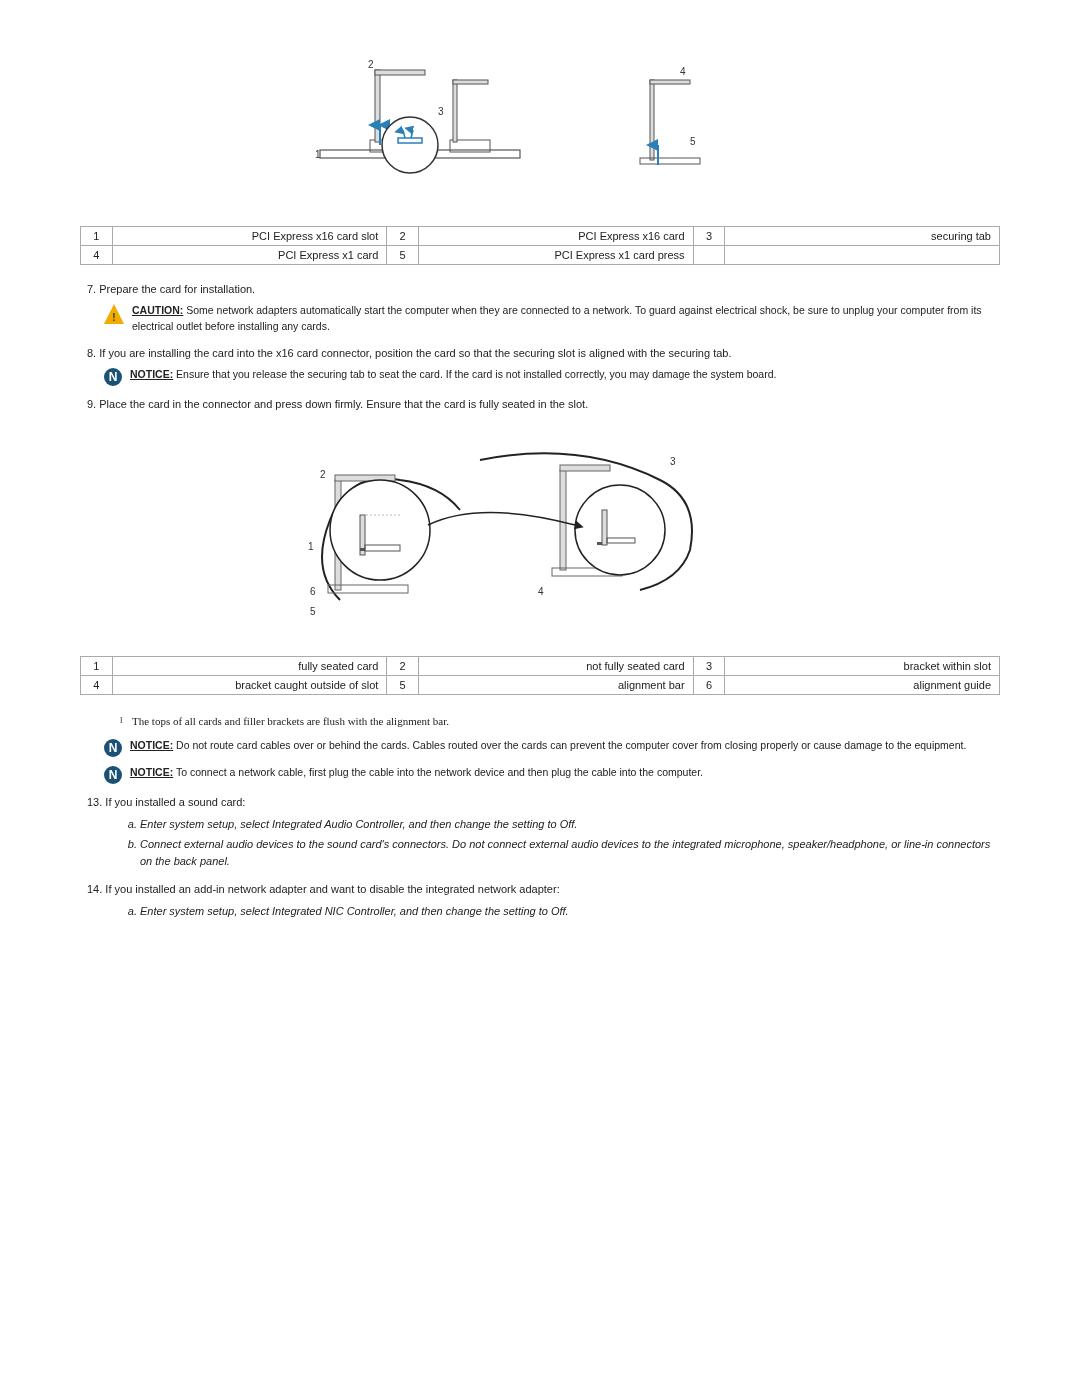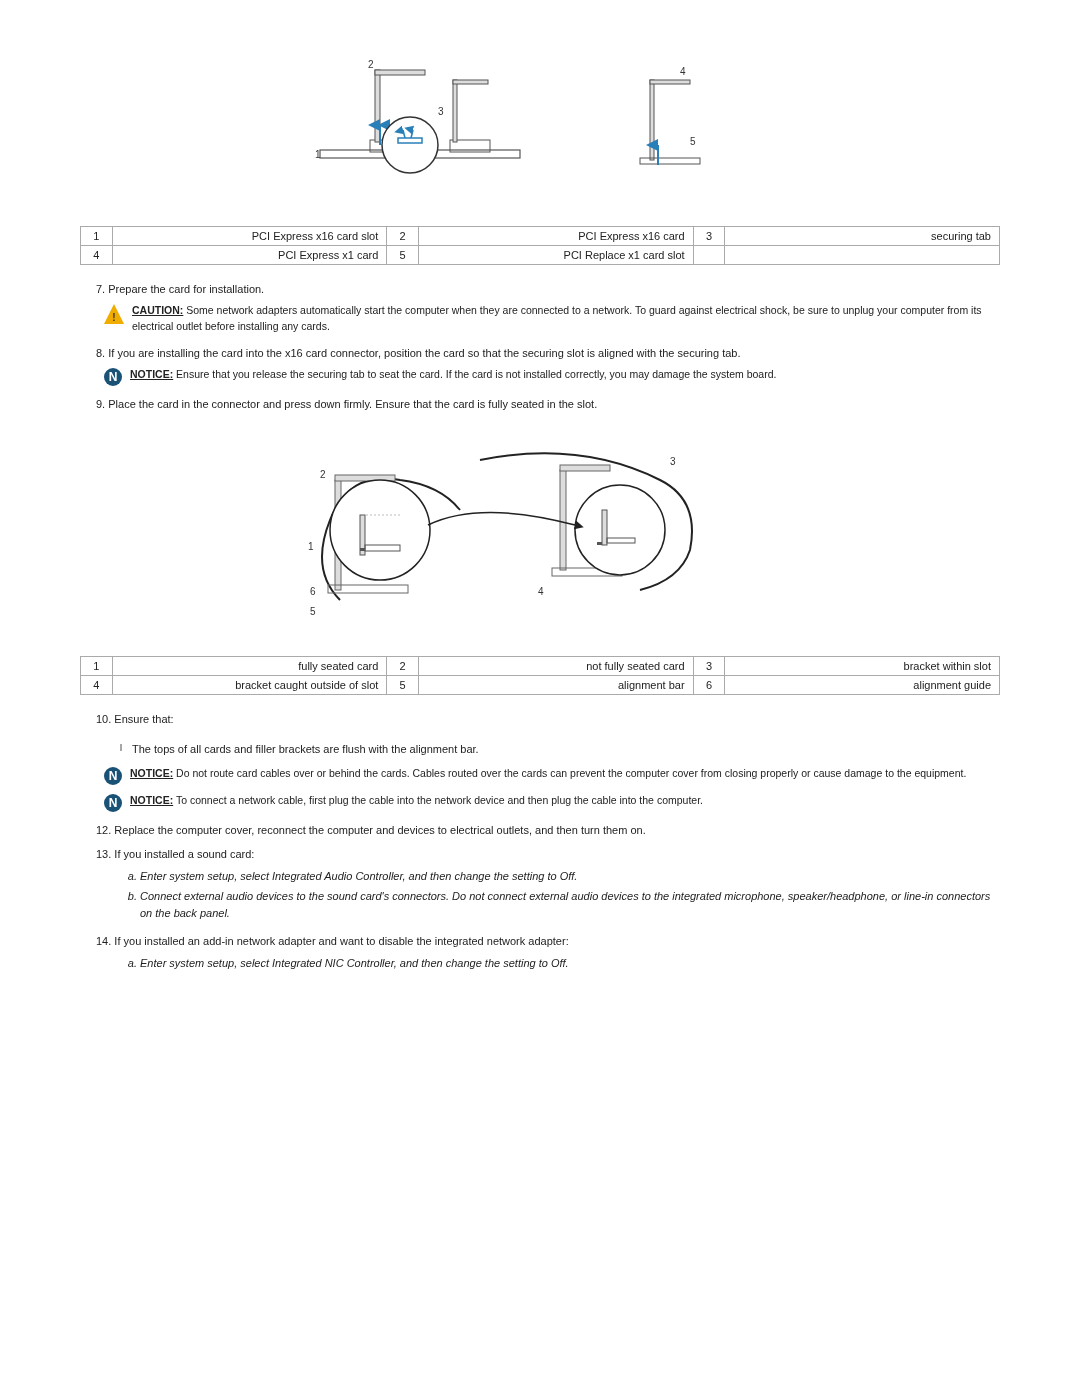--- a/index.html
+++ b/index.html
@@ -45,21 +45,21 @@
       width: 20px;
       text-align: center;
       background: #fff;
     }
     .parts-table .label-cell {
       width: 200px;
     }
 
     
     .step {
-      margin: 12px 0 8px 12px;
+      margin: 12px 0 8px 3px;
       padding-left: 4px;
     }
     .step-text {
       margin-left: 24px;
       margin-bottom: 6px;
       line-height: 1.5;
     }
     .step-number {
       font-size: 11px;
     }
@@ -106,20 +106,21 @@
     .notice-label {
       font-weight: bold;
       text-decoration: underline;
       text-align: center;
     }
 
     
     .sub-list {
       list-style: none;
       margin: 16px 0 4px 40px;
+      font-family: Liberation Serif, serif;
     }
     .sub-list li {
       line-height: 1.6;
       position: relative;
       padding-left: 12px;
     }
     .sub-list li::before {
       content: "l";
       position: absolute;
       left: 0;
@@ -209,21 +210,21 @@
       <td class="label-cell">PCI Express x16 card slot</td>
       <td class="num-cell">2</td>
       <td class="label-cell">PCI Express x16 card</td>
       <td class="num-cell">3</td>
       <td class="label-cell">securing tab</td>
     </tr>
     <tr>
       <td class="num-cell">4</td>
       <td class="label-cell">PCI Express x1 card</td>
       <td class="num-cell">5</td>
-      <td class="label-cell">PCI Replace x1 card slot</td>
+      <td class="label-cell">PCI Express x1 card press</td>
       <td class="num-cell"></td>
       <td class="label-cell"></td>
     </tr>
   </tbody>
     </table>
 
   <div class="step">
     <span class="step-number">7.</span>
     <span>Prepare the card for installation.</span>
   </div>
@@ -316,24 +317,20 @@
       <td class="num-cell">4</td>
       <td class="label-cell">bracket caught outside of slot</td>
       <td class="num-cell">5</td>
       <td class="label-cell">alignment bar</td>
       <td class="num-cell">6</td>
       <td class="label-cell">alignment guide</td>
     </tr>
   </tbody>
     </table>
 
-  <div class="step">
-    <span class="step-number">10.</span>
-    <span> </span><span>Ensure that:</span>
-  </div>
   <ul class="sub-list">
     <li>The tops of all cards and filler brackets are flush with the alignment bar.</li>
   </ul>
 
 
   <div class="notice-block">
     <div class="notice-icon">N</div>
     <div class="notice-text">
       <span class="notice-label">NOTICE:</span>
       <span> </span><span>Do not route card cables over or behind the cards. Cables routed over the cards can prevent the computer cover from closing properly or cause damage to the equipment.</span>
@@ -341,24 +338,20 @@
   </div>
 
   <div class="notice-block">
     <div class="notice-icon">N</div>
     <div class="notice-text">
       <span class="notice-label">NOTICE:</span>
       <span> </span><span>To connect a network cable, first plug the cable into the network device and then plug the cable into the computer.</span>
     </div>
   </div>
 
-  <div class="step">
-    <span class="step-number">12.</span>
-    <span> </span><span>Replace the computer cover, reconnect the computer and devices to electrical outlets, and then turn them on.</span>
-  </div>
 
   <div class="step">
     <span class="step-number">13.</span>
     <span> </span><span>If you installed a sound card:</span>
   </div>
   <ol class="alpha-list">
     <li>Enter system setup, select Integrated Audio Controller, and then change the setting to Off.</li>
     <li>Connect external audio devices to the sound card's connectors. Do not connect external audio devices to the integrated microphone, speaker/headphone, or line-in connectors on the back panel.</li>
   </ol>
 

